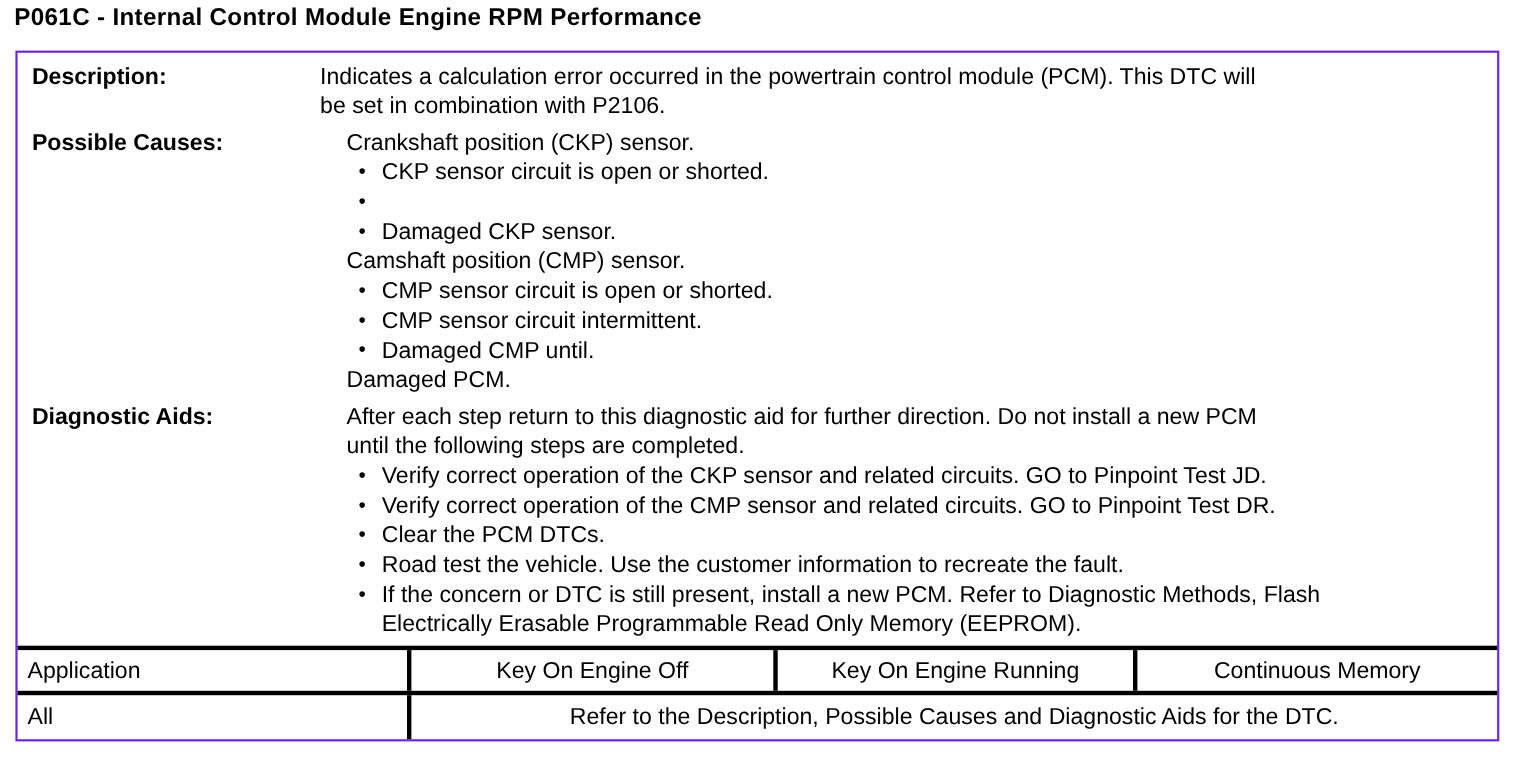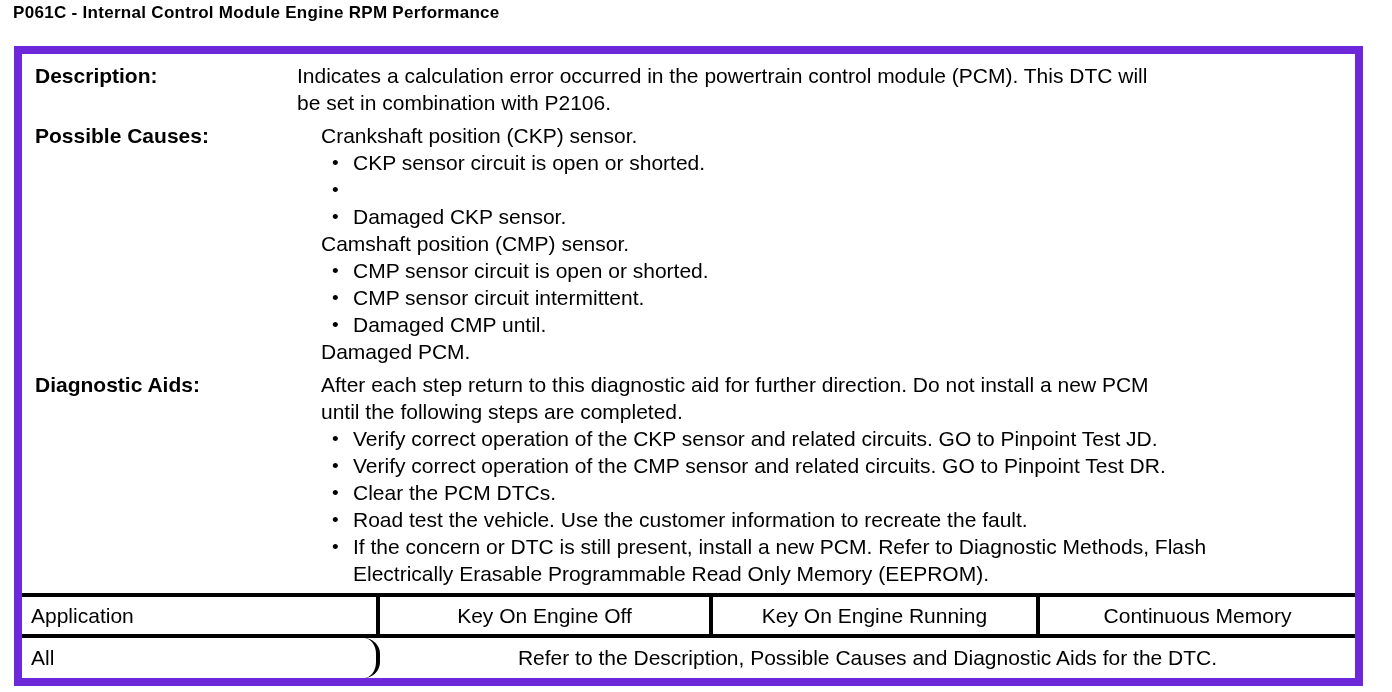--- a/index.html
+++ b/index.html
@@ -14,32 +14,32 @@
     width: 1392px;
     height: 692px;
     background: #ffffff;
     overflow: hidden;
   }
   .doc-title {
     position: absolute;
     left: 13px;
     top: 3px;
     margin: 0;
-    font-size: 17px;
+    font-size: 22px;
     font-weight: bold;
     letter-spacing: 0.3px;
     white-space: nowrap;
   }
   .table-box {
     position: absolute;
     left: 14px;
     top: 46px;
     width: 1349px;
     box-sizing: border-box;
-    border: 8px solid #6d28d9;
+    border: 2px solid #6d28d9;
     background: #ffffff;
   }
   .info-section {
     padding: 8px 8px 6px 13px;
   }
   .info-row {
     display: flex;
     align-items: flex-start;
   }
   .info-row + .info-row {
@@ -82,21 +82,21 @@
   }
   .app-header-row { font-weight: normal; text-align: right; }
   .cell {
     box-sizing: border-box;
     display: flex;
     align-items: center;
     justify-content: center;
     white-space: nowrap;
   }
   .app-header-row .cell { height: 37px; }
-  .app-data-row .cell { height: 40px; border-radius: 16px; }
+  .app-data-row .cell { height: 40px; }
   .cell.col-divider { border-right: 4px solid #000000; }
   .cell.first-col {
     width: 358px;
     justify-content: flex-start;
     padding-left: 9px;
   }
   .cell.col-keo { width: 333px; }
   .cell.col-ker { width: 327px; }
   .cell.col-cm  { flex: 1; }
   .cell.merged-value { flex: 1; }

